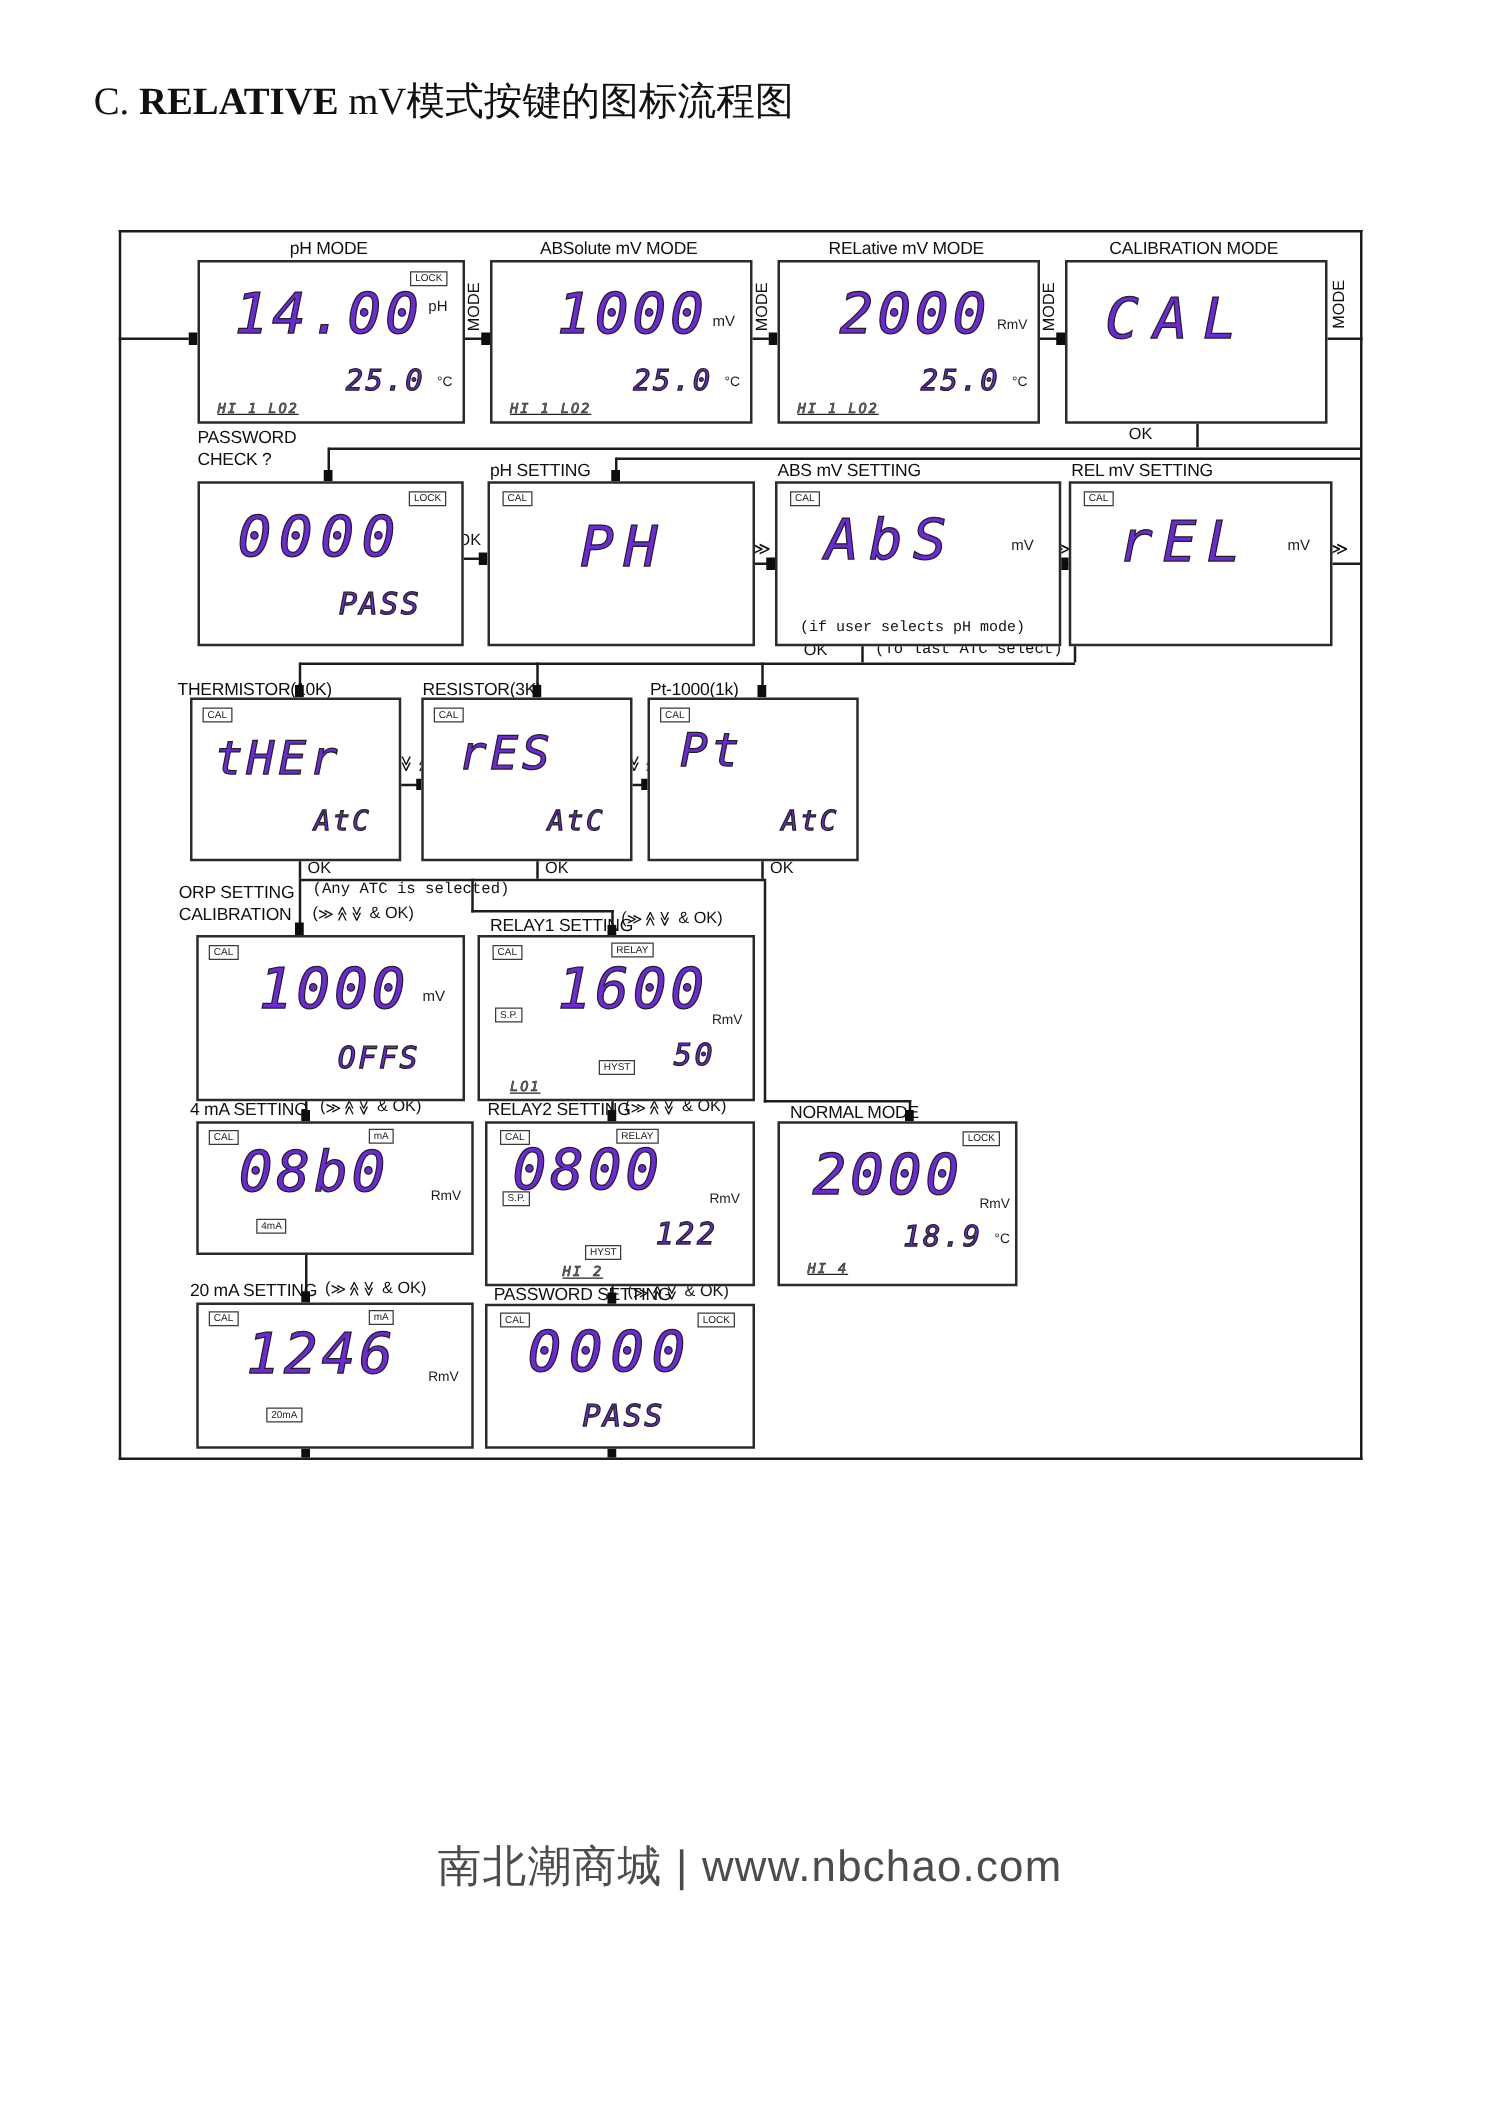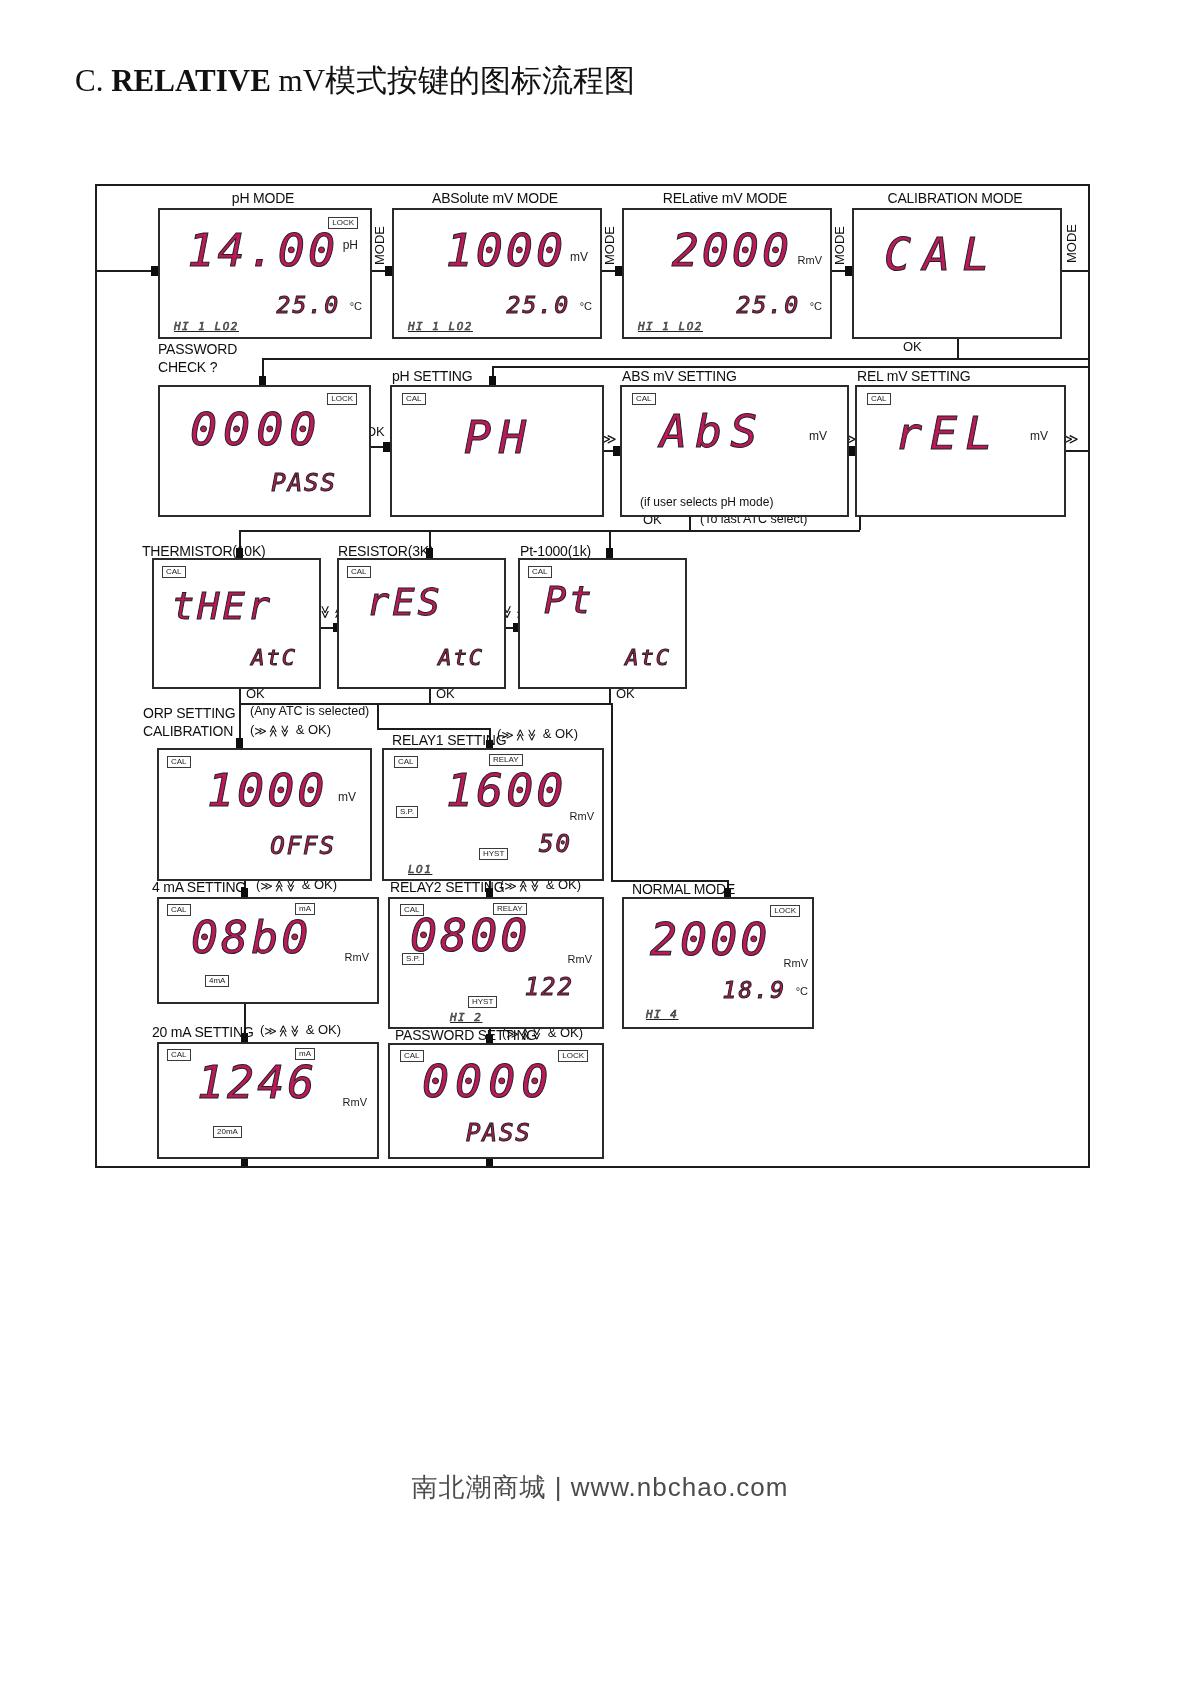--- a/index.html
+++ b/index.html
@@ -11,43 +11,43 @@
   
   i.hl,i.vl{position:absolute;display:block;background:#1c1c1c;}
   i.hl{height:2px;} i.vl{width:2px;}
   i.ar{position:absolute;display:block;width:7px;height:10px;background:#0d0d0d;}
   
   .box{position:absolute;border:2px solid #2b2b2b;background:#fff;}
   .btitle{position:absolute;font-size:14px;letter-spacing:-0.2px;white-space:nowrap;color:#0f0f0f;}
   .btitle.ctr{text-align:center;}
   .badge{position:absolute;border:1px solid #3a3a3a;font-size:8px;line-height:10px;padding:0 3px;
          color:#222;white-space:nowrap;background:#fff;}
-  .lcd{font-family:"DejaVu Sans Mono",monospace;font-style:italic;color:#be185d;
+  .lcd{font-family:"DejaVu Sans Mono",monospace;font-style:italic;color:#6d28d9;
        -webkit-text-stroke:1px #222;letter-spacing:3px;white-space:nowrap;line-height:1;}
   .main{position:absolute;font-size:45px;}
   .mid{position:absolute;font-size:37px;}
   .sub{position:absolute;font-size:24px;letter-spacing:2px;}
   .temp{position:absolute;font-size:23px;letter-spacing:2px;}
   .status{position:absolute;font-size:11px;-webkit-text-stroke:0.5px #222;color:#777;letter-spacing:1.5px;text-decoration:underline;}
   .unit{position:absolute;font-size:12px;color:#1c1c1c;white-space:nowrap;}
   .unit.sm{font-size:11px;}
   
   .ok{position:absolute;font-size:13px;white-space:nowrap;}
-  .note{position:absolute;font-size:12.5px;white-space:nowrap;}
+  .note{position:absolute;font-size:12.5px;white-space:nowrap;font-family:Liberation Mono, monospace;}
   .modev{position:absolute;font-size:13px;transform:rotate(-90deg);transform-origin:center center;
          white-space:nowrap;text-align:center;}
   .hint{position:absolute;font-size:13px;white-space:nowrap;}
   .g{display:inline-block;font-size:12px;line-height:10px;vertical-align:middle;}
   .gu{transform:rotate(-90deg);} .gd{transform:rotate(90deg);}
   .navpair{position:absolute;white-space:nowrap;}
   .navpair .g{font-size:13px;}
   .pagenum{position:absolute;left:0;top:1418px;width:100%;text-align:center;
            font-family:"Liberation Serif",serif;font-size:21px;}
   .sitefoot{position:absolute;left:0;top:1470px;width:100%;text-align:center;
-            font-size:26px;color:#4c4c4c;letter-spacing:1px;}
+            font-size:35px;color:#4c4c4c;letter-spacing:1px;}
 </style>
 </head>
 <body>
 
 <div class="page">
 
   <h1 class="title"><span>C. </span><b>RELATIVE</b><span> mV模式按键的图标流程图</span></h1>
 
   <i class="hl" style="left:95px;top:184px;width:995px"></i>
   <i class="vl" style="left:95px;top:184px;height:984px"></i>

